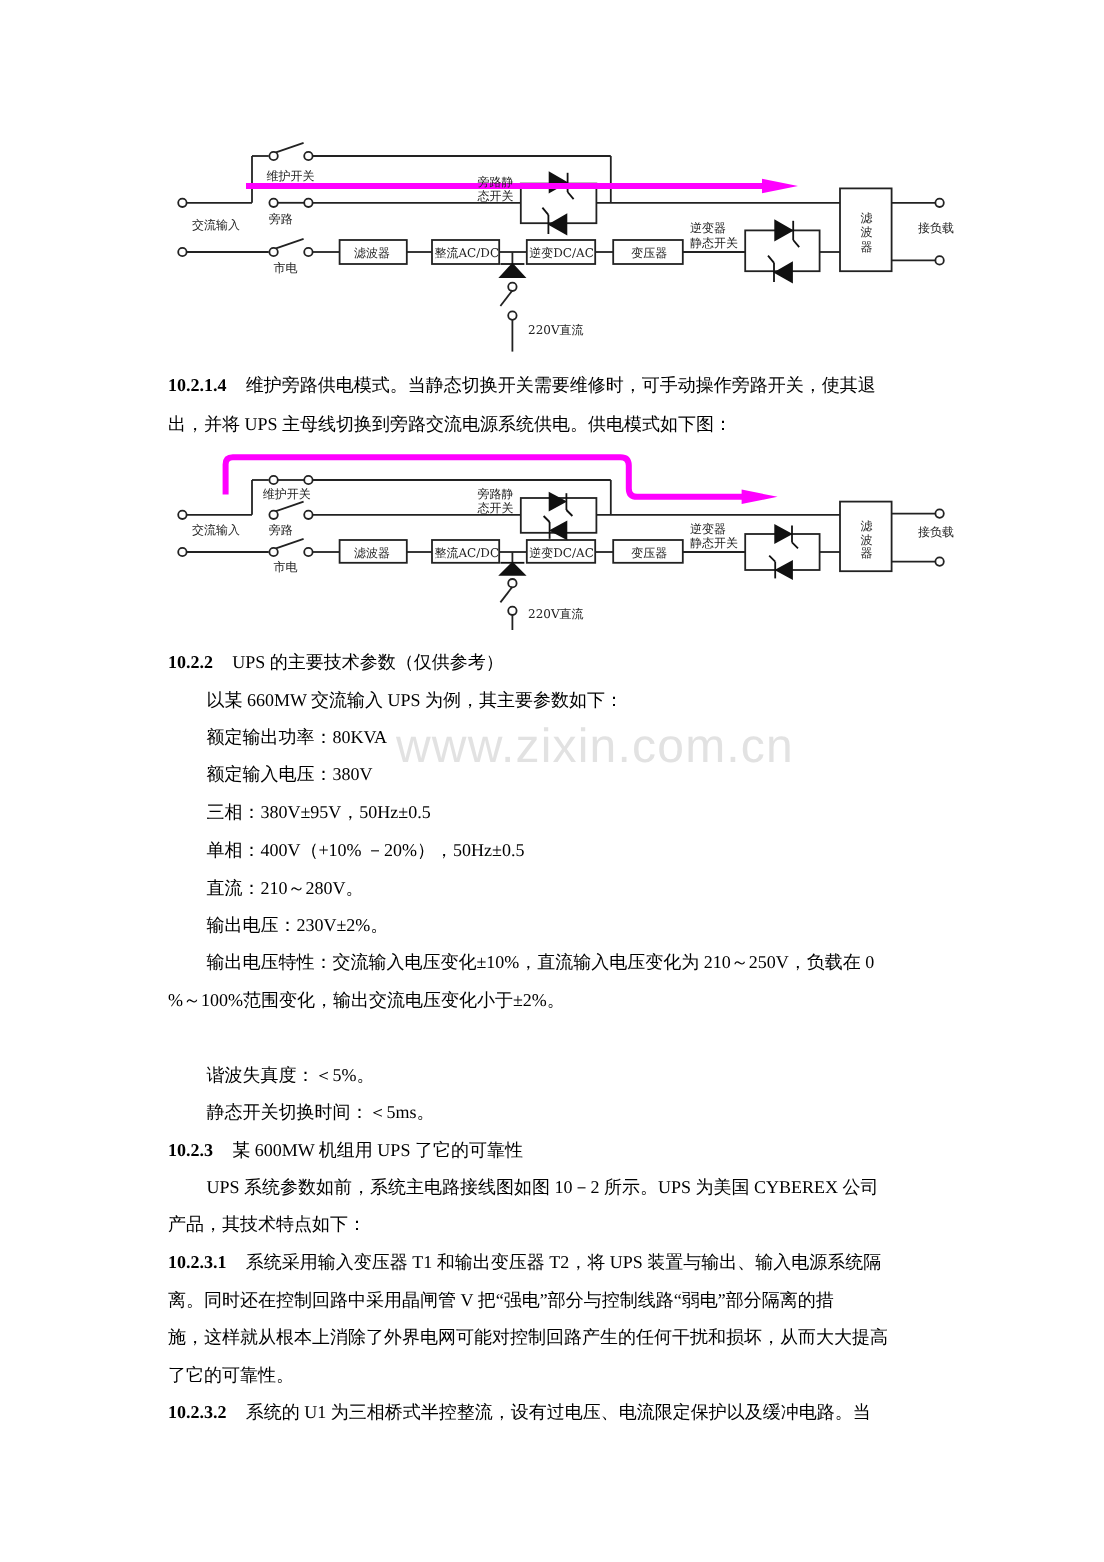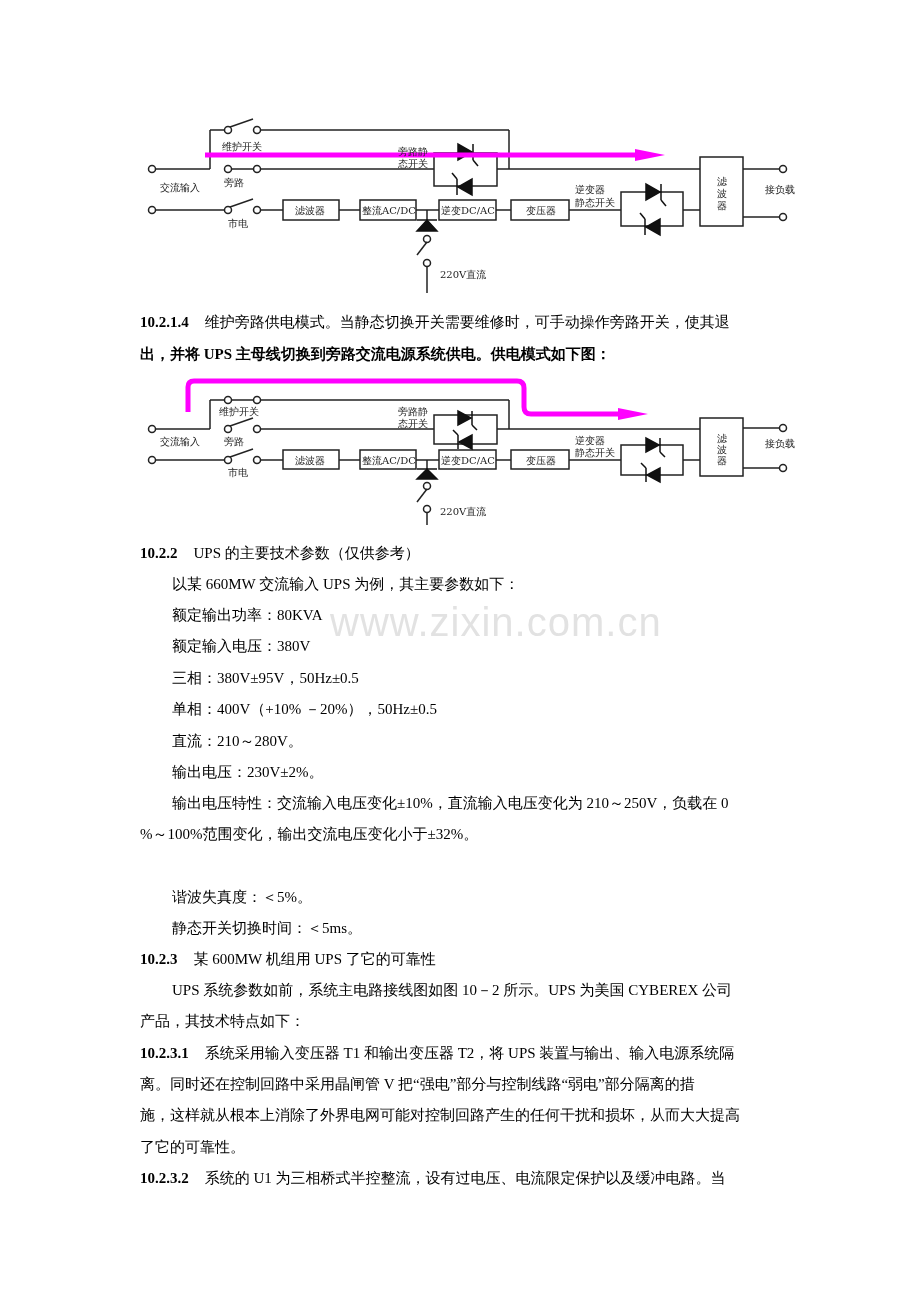--- a/index.html
+++ b/index.html
@@ -110,21 +110,21 @@
       <text class="dlabel" x="577" y="82">波</text>
       <text class="dlabel" x="577" y="94">器</text>
       <text class="dlabel" x="625" y="78">接负载</text>
       <text class="dlabel" x="300" y="163">220V直流</text>
     </svg>
   </div>
 
   <div class="line" style="top:312px;">
     <span class="secnum">10.2.1.4</span><span>维护旁路供电模式。当静态切换开关需要维修时，可手动操作旁路开关，使其退</span>
   </div>
-  <div class="line" style="top:344px;font-weight:bold;">出，并将 UPS 主母线切换到旁路交流电源系统供电。供电模式如下图：</div>
+  <div class="line" style="top:344px;">出，并将 UPS 主母线切换到旁路交流电源系统供电。供电模式如下图：</div>
 
   <div class="diagram" style="top:375px;">
     <svg width="660" height="155" viewBox="0 0 660 155">
       <g stroke="#222" stroke-width="1.5" fill="none">
         <circle cx="12" cy="54" r="3.5"></circle>
         <line x1="15.5" y1="54" x2="70" y2="54"></line>
         <line x1="70" y1="54" x2="70" y2="25"></line>
 
         <line x1="70" y1="25" x2="84" y2="25"></line>
         <circle cx="88" cy="25" r="3.5"></circle>
@@ -211,21 +211,21 @@
     <span class="secnum">10.2.2</span><span>UPS 的主要技术参数（仅供参考）</span>
   </div>
   <div class="line indent" style="top:574px;">以某 660MW 交流输入 UPS 为例，其主要参数如下：</div>
   <div class="line indent" style="top:605px;">额定输出功率：80KVA</div>
   <div class="line indent" style="top:636px;">额定输入电压：380V</div>
   <div class="line indent" style="top:668px;">三相：380V±95V，50Hz±0.5</div>
   <div class="line indent" style="top:699px;">单相：400V（+10% －20%），50Hz±0.5</div>
   <div class="line indent" style="top:731px;">直流：210～280V。</div>
   <div class="line indent" style="top:762px;">输出电压：230V±2%。</div>
   <div class="line indent" style="top:793px;">输出电压特性：交流输入电压变化±10%，直流输入电压变化为 210～250V，负载在 0</div>
-  <div class="line" style="top:824px;">%～100%范围变化，输出交流电压变化小于±32%。</div>
+  <div class="line" style="top:824px;">%～100%范围变化，输出交流电压变化小于±2%。</div>
   <div class="line indent" style="top:887px;">谐波失真度：＜5%。</div>
   <div class="line indent" style="top:918px;">静态开关切换时间：＜5ms。</div>
 
   <div class="line" style="top:949px;">
     <span class="secnum">10.2.3</span><span>某 600MW 机组用 UPS 了它的可靠性</span>
   </div>
   <div class="line indent" style="top:980px;">UPS 系统参数如前，系统主电路接线图如图 10－2 所示。UPS 为美国 CYBEREX 公司</div>
   <div class="line" style="top:1011px;">产品，其技术特点如下：</div>
 
   <div class="line" style="top:1043px;">

